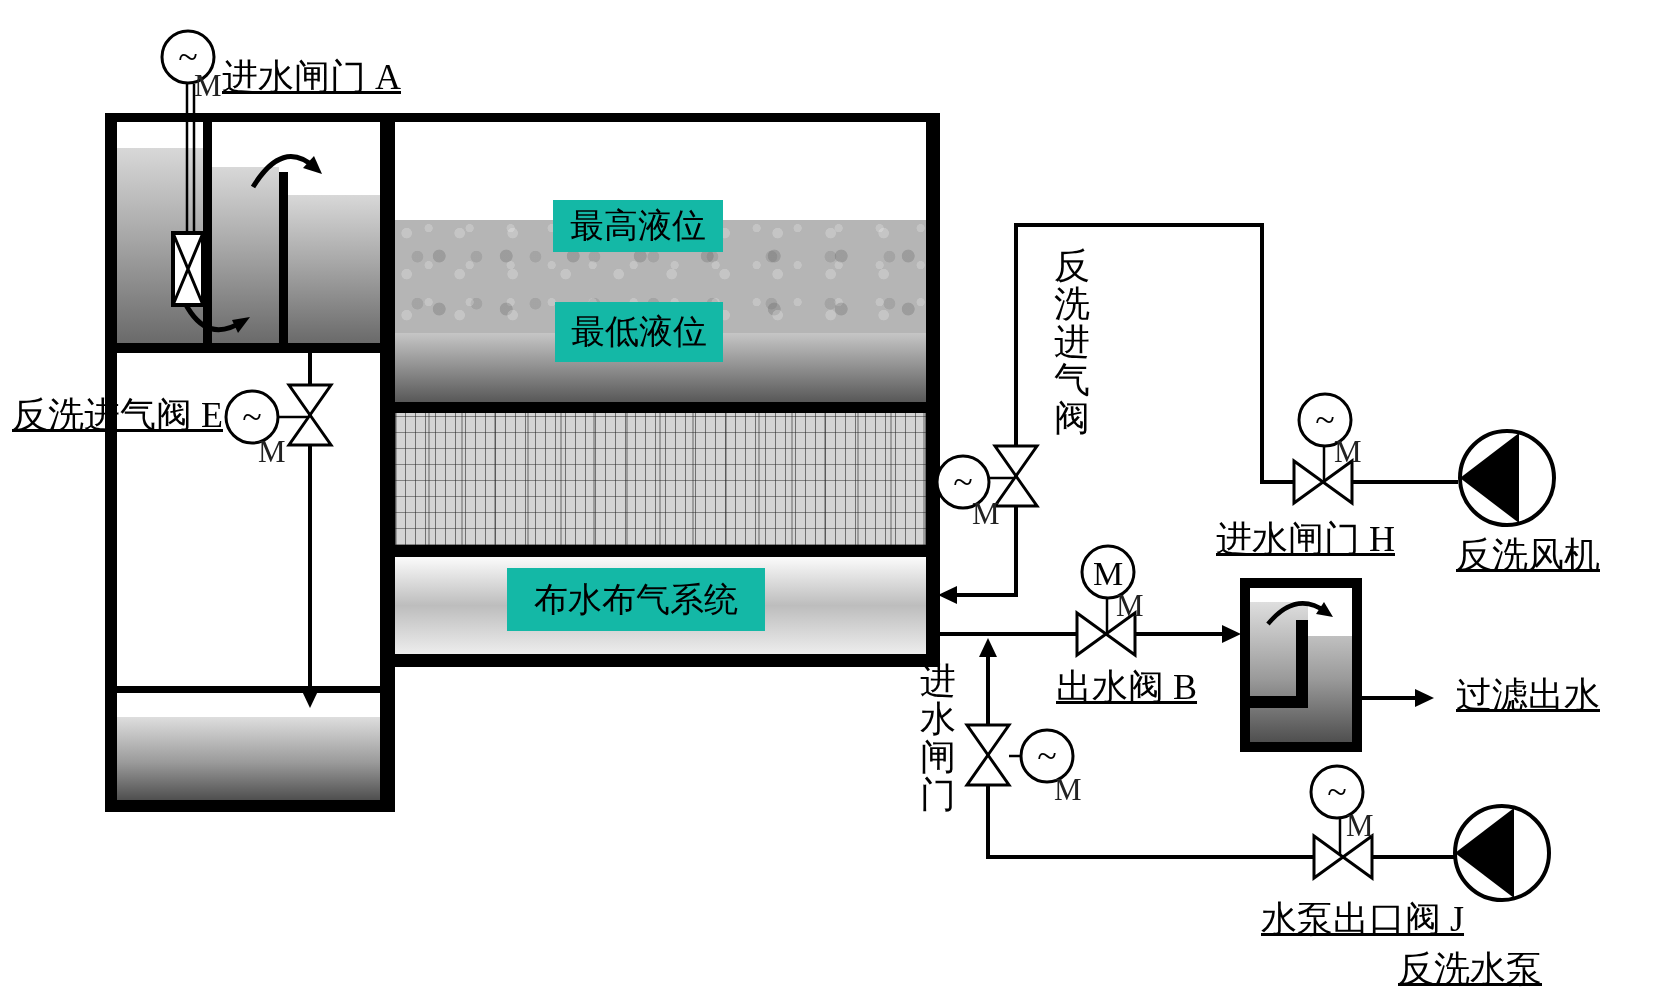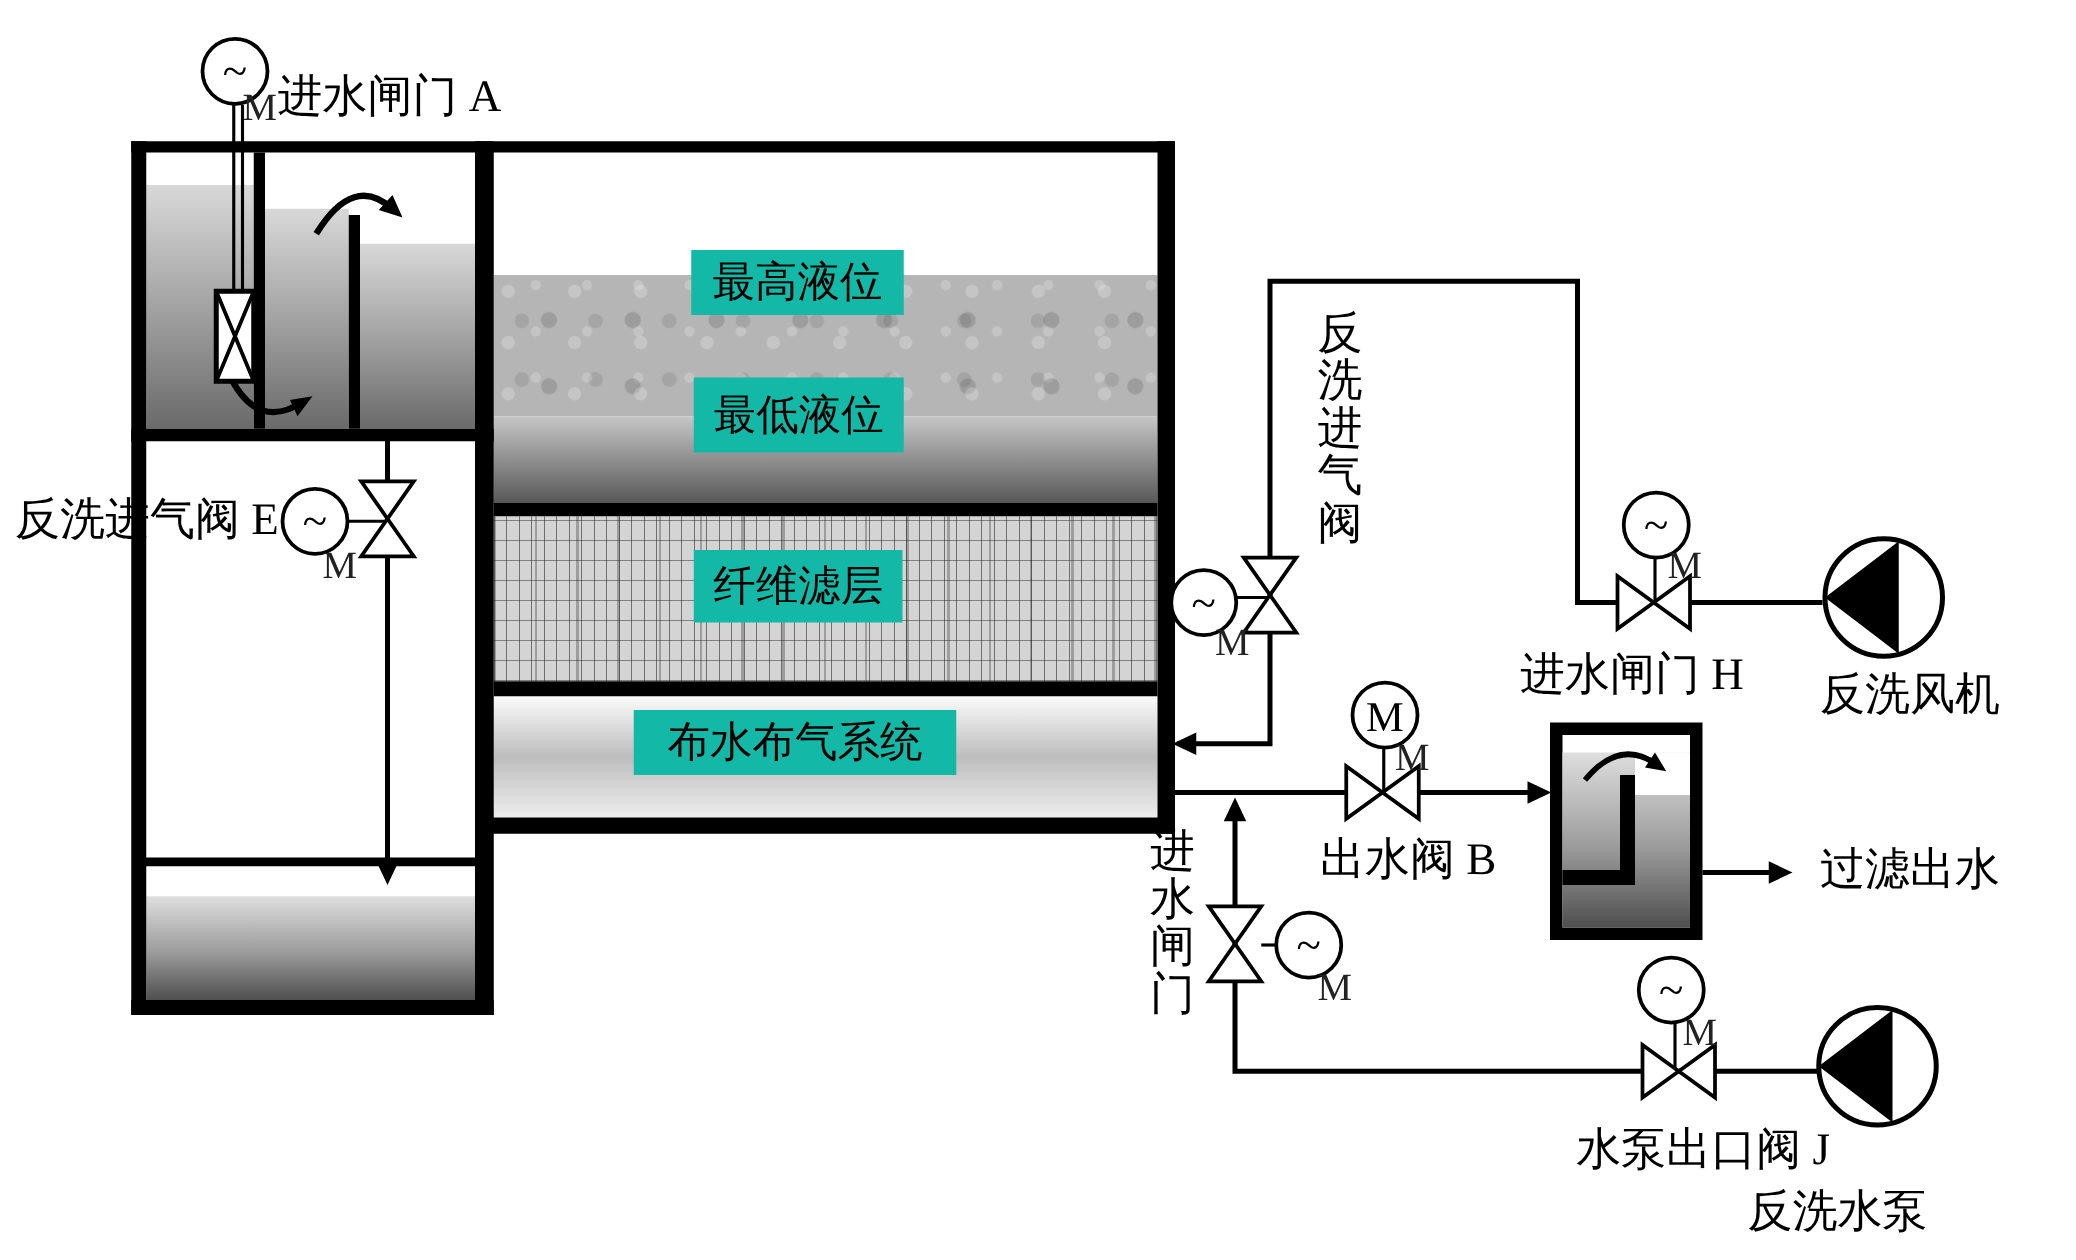--- a/index.html
+++ b/index.html
@@ -1,20 +1,20 @@
 <!DOCTYPE html>
 <html><head>
 <meta charset="utf-8">
 <style>
   html,body{margin:0;padding:0;background:#fff;}
   #stage{position:relative;width:1661px;height:1008px;background:#fff;overflow:hidden;
          font-family:"Liberation Serif","DejaVu Serif",serif;}
   .wall{position:absolute;background:#000;}
   .fill{position:absolute;}
-  .lbl{position:absolute;font-size:36px;color:#000;white-space:nowrap;line-height:1.1;}
+  .lbl{position:absolute;font-size:36px;color:#000;white-space:nowrap;line-height:1.1;text-decoration:underline;}
   .vlbl{position:absolute;width:40px;font-size:36px;color:#000;line-height:38px;
         text-align:center;word-break:break-all;white-space:normal;}
   .box{position:absolute;background:#14b8a6;display:flex;align-items:center;justify-content:center;
        font-size:34px;color:#000;white-space:nowrap;}
   .grad-dn{background:linear-gradient(180deg,#d8d8d8 0%,#a8a8a8 45%,#6a6a6a 100%);}
   .mottle{background-color:#b5b5b5;
     background-image:
       radial-gradient(circle 9px at 22% 32%, rgba(255,255,255,.22) 0 55%, transparent 62%),
       radial-gradient(circle 11px at 66% 68%, rgba(70,70,70,.22) 0 55%, transparent 62%),
       radial-gradient(circle 7px at 82% 22%, rgba(255,255,255,.20) 0 55%, transparent 62%),
@@ -64,24 +64,21 @@
   <div class="fill" style="left:1308px;top:602px;width:44px;height:34px;background:#fff;"></div>
   <div class="wall" style="left:1296px;top:620px;width:12px;height:88px;"></div>
   <div class="wall" style="left:1250px;top:696px;width:58px;height:12px;"></div>
 
   <div class="box" style="left:553px;top:200px;width:170px;height:52px;">
       <span>最高液位</span>
     </div>
   <div class="box" style="left:555px;top:302px;width:168px;height:60px;">
       <span>最低液位</span>
     </div>
-  <div class="box" style="left:555px;top:440px;width:167px;height:58px;">
-      <span>纤维滤层</span>
-    </div>
-  <div class="box" style="left:507px;top:568px;width:258px;height:52px;">
+  <div class="box" style="left:507px;top:568px;width:258px;height:63px;">
       <span>布水布气系统</span>
     </div>
 
   <div class="lbl" style="left:222px;top:58px;">进水闸门 A</div>
   <div class="lbl" style="left:12px;top:396px;">反洗进气阀 E</div>
   <div class="vlbl" style="left:1052px;top:247px;">反洗进气阀</div>
   <div class="lbl" style="left:1216px;top:520px;">进水闸门 H</div>
   <div class="lbl" style="left:1456px;top:536px;">反洗风机</div>
   <div class="lbl" style="left:1056px;top:668px;">出水阀 B</div>
   <div class="lbl" style="left:1456px;top:676px;">过滤出水</div>

